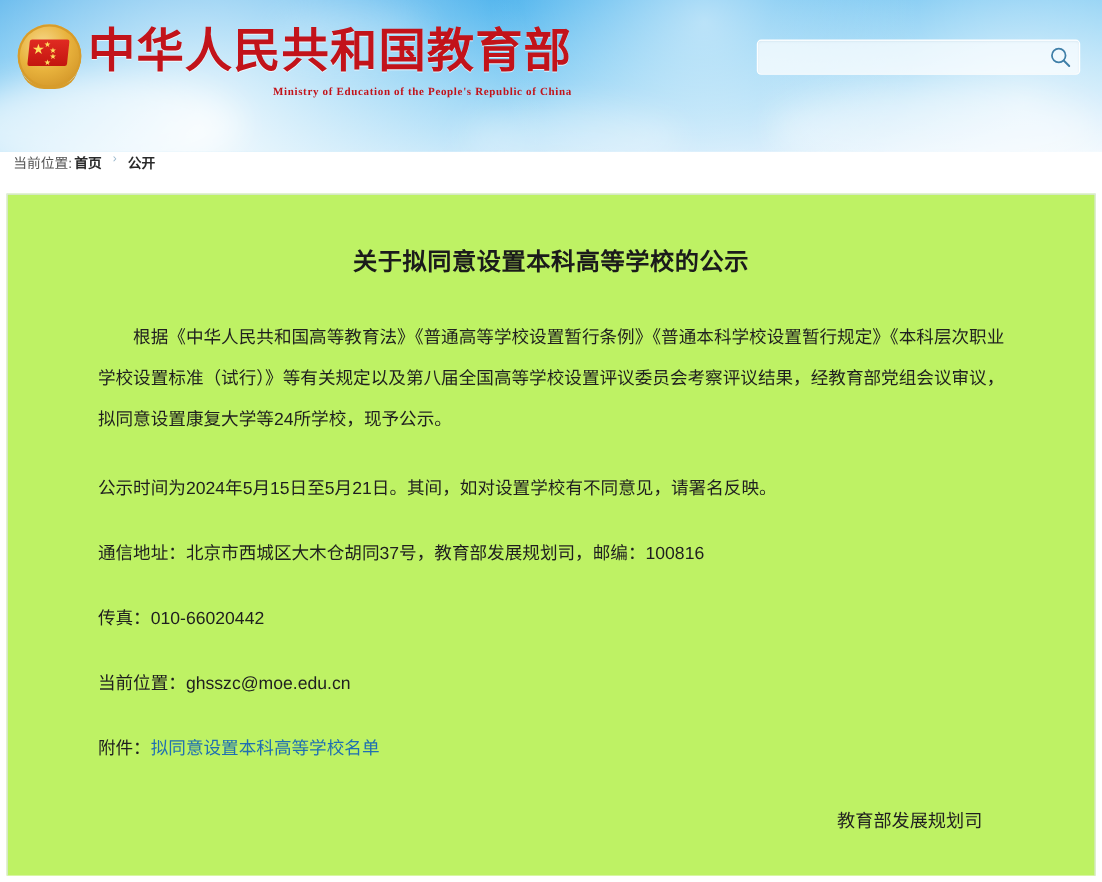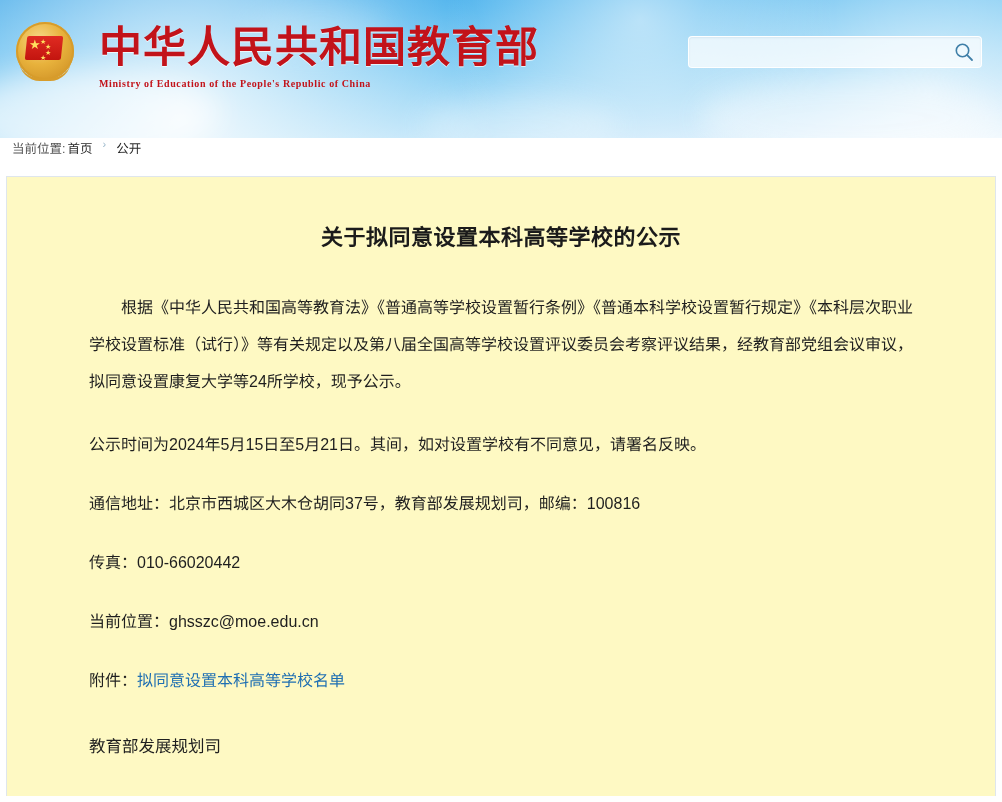--- a/index.html
+++ b/index.html
@@ -74,22 +74,23 @@
   .emblem-gear {
     position: absolute;
     left: 5px; top: 40px;
     width: 52px; height: 18px;
     border-bottom: 3px solid #d79c2b;
     border-radius: 0 0 26px 26px;
   }
 
   .site-title-block {
     position: absolute;
-    left: 99px;
+    left: 80px;
     top: 22px;
+    text-align: right;
   }
   .site-title-cn {
     font-family: "Liberation Serif", "DejaVu Serif", serif;
     font-weight: bold;
     font-size: 43px;
     line-height: 52px;
     letter-spacing: 1px;
     color: #c2131a;
     text-shadow: 0 1px 0 rgba(255,255,255,0.7);
     white-space: nowrap;
@@ -147,34 +148,35 @@
     padding: 0 12px;
     font-size: 12.5px;
     color: #4a4a4a;
     background: #ffffff;
   }
   .breadcrumb .bc-label { color: #555; }
   .breadcrumb a {
     color: #2a2a2a;
     text-decoration: none;
     margin: 0 2px;
+    font-weight: bold;
   }
   .breadcrumb .sep {
     margin: 0 8px;
     color: #9bb8cc;
     font-size: 11px;
   }
 
   
   .article-card {
     margin: 0 6px;
     width: 990px;
     height: 620px;
     box-sizing: border-box;
-    background: #fef9c3;
+    background: #bef264;
     border: 1px solid #dfe6ec;
     border-bottom: none;
     padding: 34px 82px 0 82px;
   }
   .article-title {
     text-align: center;
     font-family: "Liberation Sans", sans-serif;
     font-weight: bold;
     font-size: 22px;
     line-height: 34px;
@@ -195,20 +197,21 @@
   .article-body p.indent {
     text-indent: 2em;
     margin-bottom: 26px;
   }
   .article-body a.attach-link {
     color: #1f6fb2;
     text-decoration: none;
   }
   .signature {
     margin-top: 34px;
+    text-align: right;
     padding-right: 20px;
     font-size: 16.5px;
     color: #1f1f1f;
   }
 </style>
 </head>
 <body>
 
 <div class="site-header">
   <div class="cloud c1"></div>

